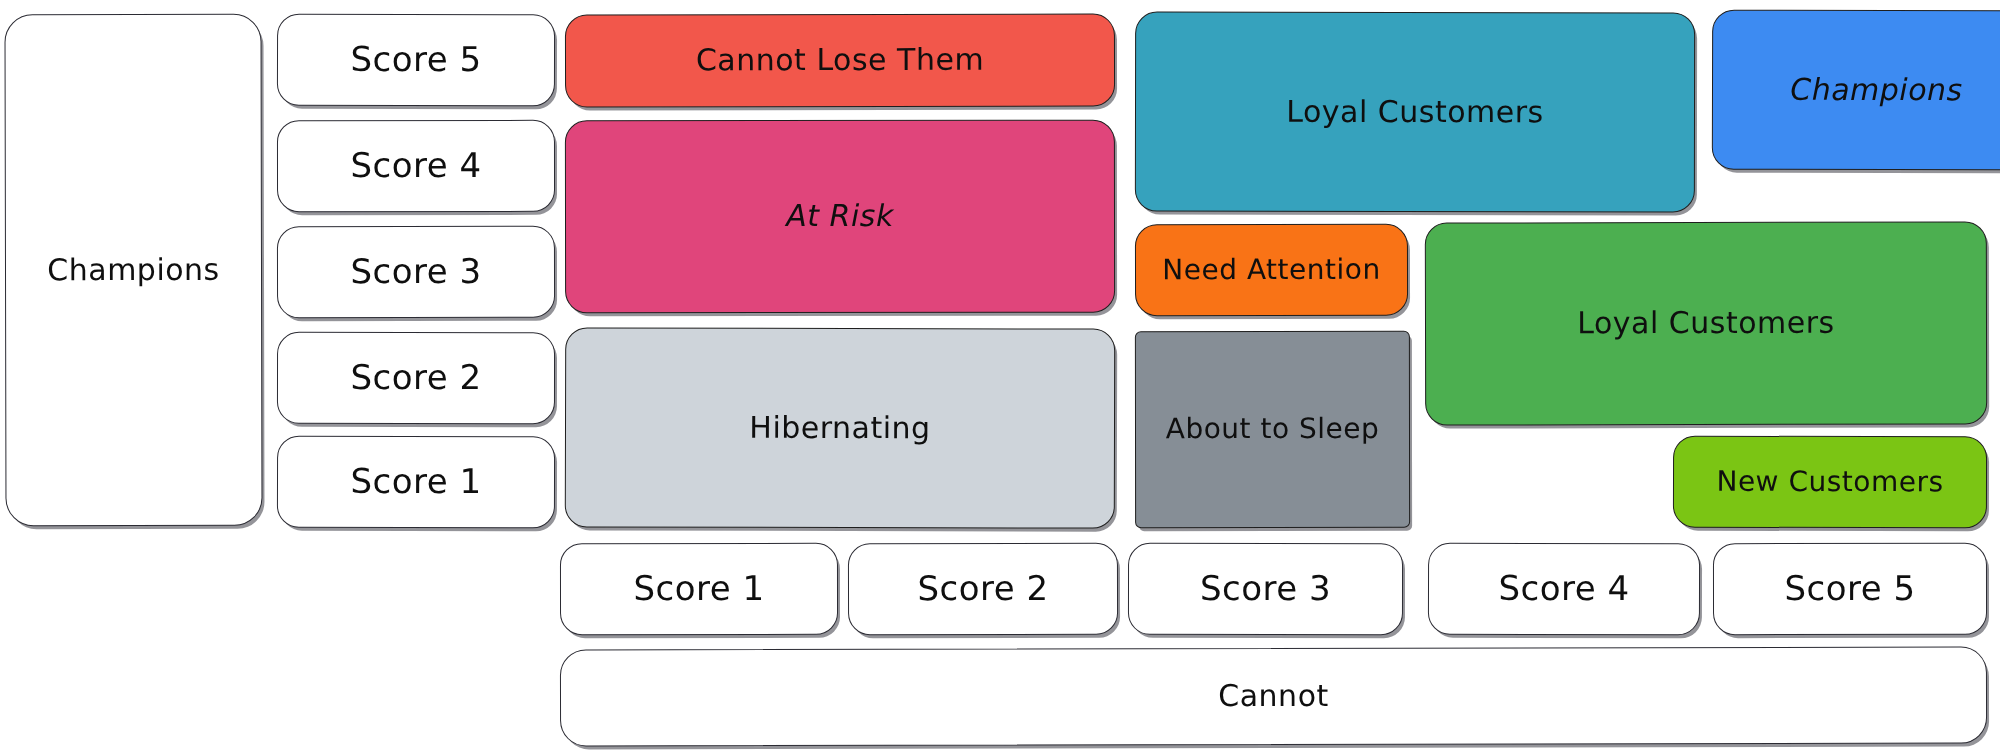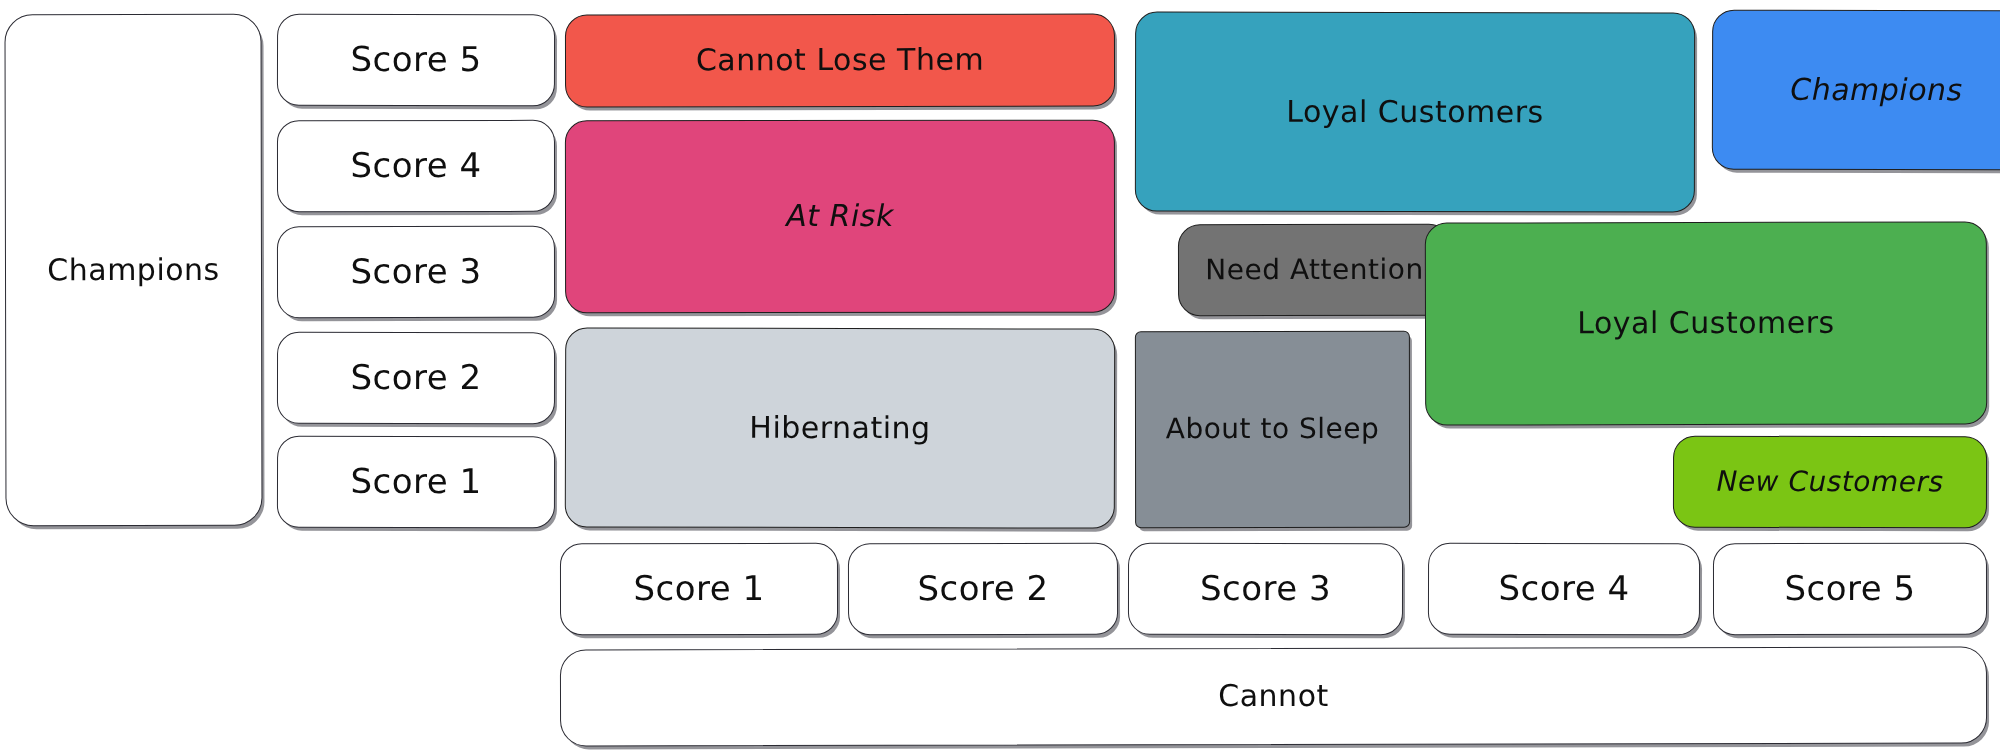--- a/index.html
+++ b/index.html
@@ -95,38 +95,38 @@
   </div>
 
   <div class="cell seg seg-big r2" style="left:565px; top:328px; width:550px; height:200px; background:#ced4da;">
     <span class="lbl">Hibernating</span>
   </div>
 
   <div class="cell seg seg-big r4" style="left:1135px; top:12px; width:560px; height:200px; background:#36a2bd;">
     <span class="lbl">Loyal Customers</span>
   </div>
 
-  <div class="cell seg r1" style="left:1135px; top:224px; width:273px; height:92px; background:#737373;margin-left:43px;">
+  <div class="cell seg r1" style="left:1135px; top:224px; width:273px; height:92px; background:#f97316;">
     <span class="lbl">Need Attention</span>
   </div>
 
   <div class="cell seg r3" style="left:1135px; top:331px; width:275px; height:197px; background:#868e96;border-radius:6px;">
     <span class="lbl">About to Sleep</span>
   </div>
 
   <div class="cell seg seg-big r2" style="left:1712px; top:10px; width:329px; height:160px; background:#3d8bf2;font-style:italic;">
     <span class="lbl">Champions</span>
   </div>
 
   <div class="cell seg seg-big r1" style="left:1425px; top:222px; width:562px; height:203px; background:#4caf50;">
     <span class="lbl">Loyal Customers</span>
   </div>
 
 
-  <div class="cell seg r2" style="left:1673px; top:436px; width:314px; height:92px; background:#7bc514;font-style:italic;">
+  <div class="cell seg r2" style="left:1673px; top:436px; width:314px; height:92px; background:#7bc514;">
     <span class="lbl">New Customers</span>
   </div>
 
   <div class="cell plain r3" style="left:560px; top:543px; width:278px; height:92px;">
     <span class="lbl">Score 1</span>
   </div>
   <div class="cell plain r1" style="left:848px; top:543px; width:270px; height:92px;">
     <span class="lbl">Score 2</span>
   </div>
   <div class="cell plain r4" style="left:1128px; top:543px; width:275px; height:92px;">

